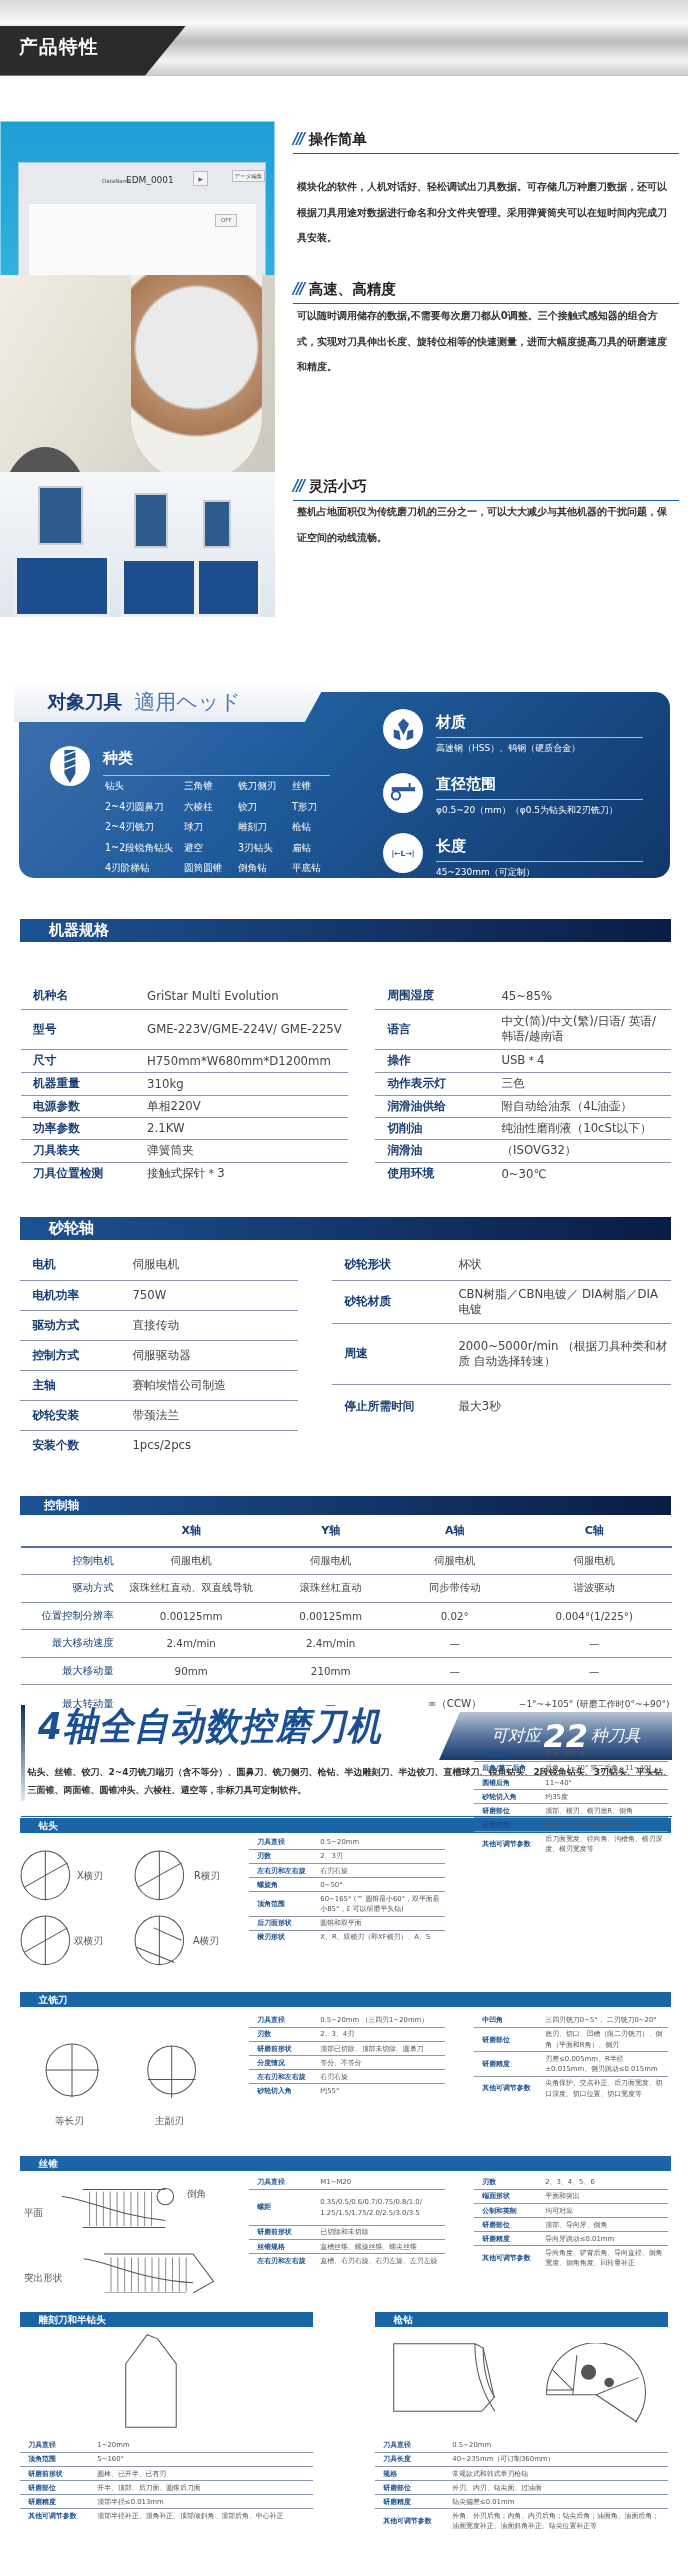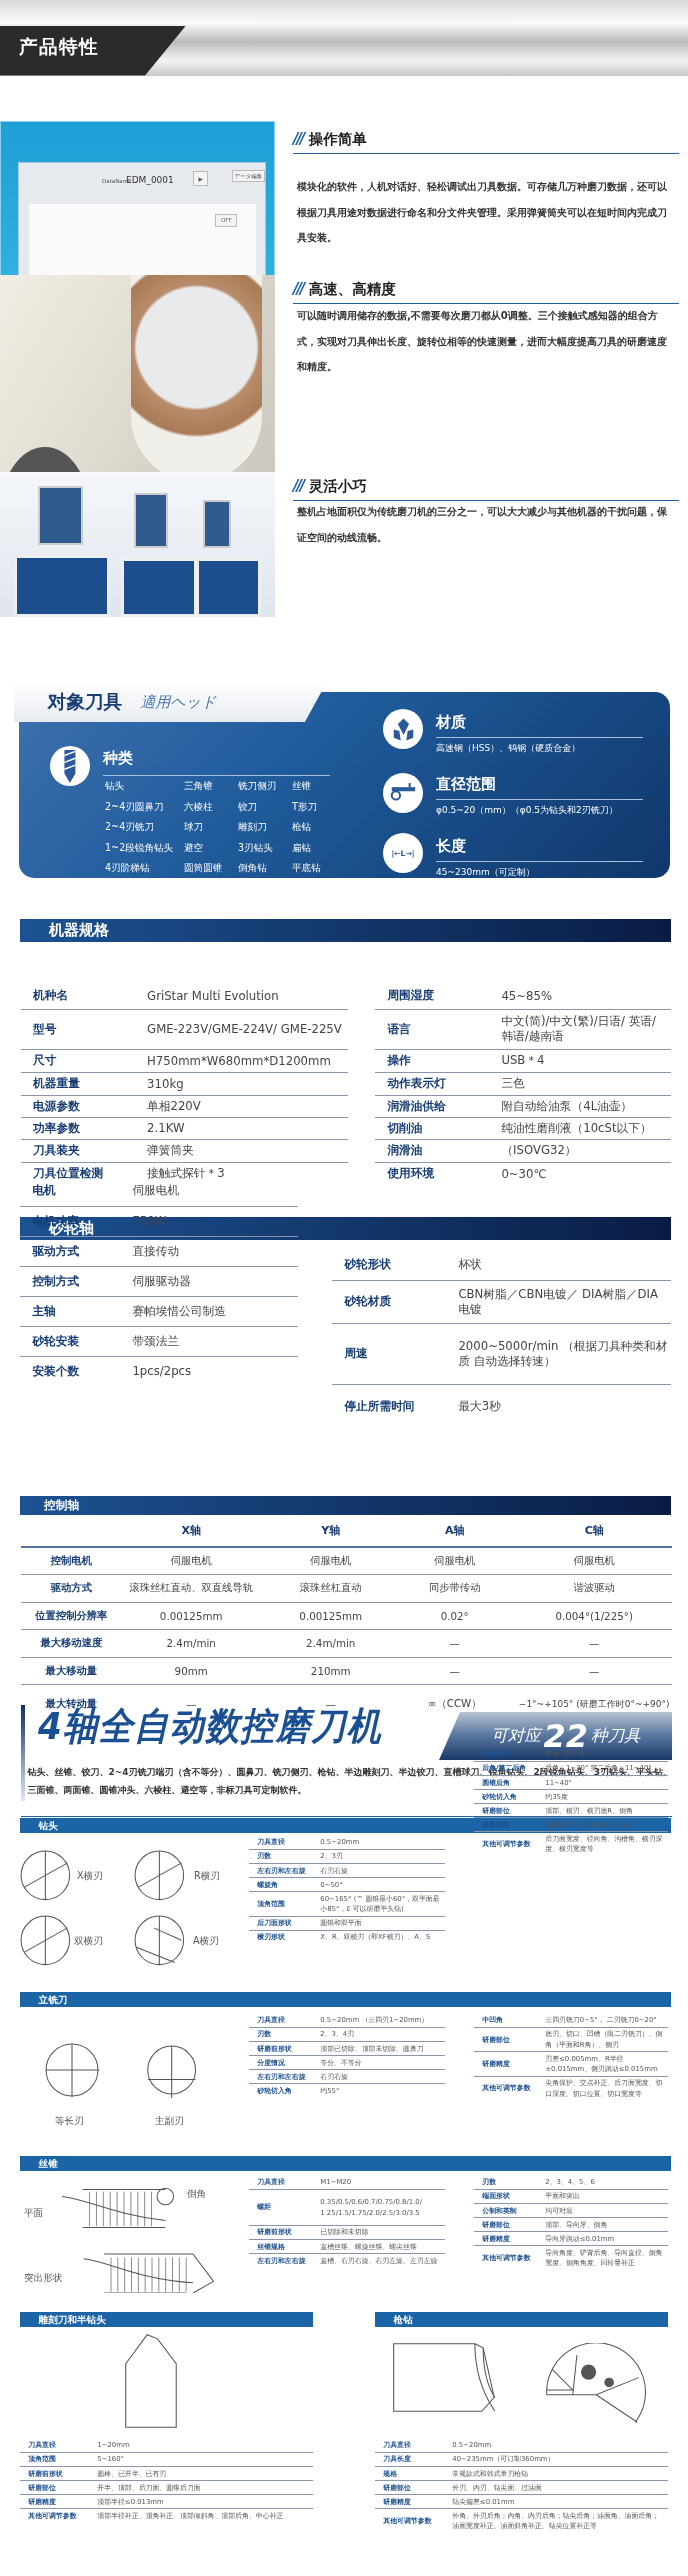--- a/index.html
+++ b/index.html
@@ -17,36 +17,36 @@
 .feat-text{left:297px;width:372px;font-size:10px;line-height:25.5px;color:#333;font-weight:bold}
 
 .scr{background:linear-gradient(180deg,#1e9fd6,#31b2e0 50%,#1f8fcd);border:0.7px solid #8fd0ef}
 .scr-inner{left:17px;top:40px;width:248px;height:244px;background:#e6e9ee;border:1.4px solid #a9c7da}
 .scr-canvas{left:10.3px;top:41px;width:227px;height:179px;background:#fafafa}
 .scr-btn{background:#f4f4f4;border:0.7px solid #bbb;font-size:5.5px;color:#555;display:flex;align-items:center;justify-content:center}
 
 .panel{left:19px;top:692px;width:651px;height:186px;border-radius:15px;background:linear-gradient(135deg,#3e6fae 0%,#1f5c9c 40%,#10376b 100%)}
 .panel-tab{left:13.8px;top:682px;width:313px;height:40px;background:linear-gradient(180deg,#fff,#e7ebf1);clip-path:polygon(0 0,100% 0,93% 100%,0 100%);display:flex;align-items:center;padding-left:34px}
 .panel-tab .t1{font-size:18.6px;font-weight:bold;color:#1a3e73}
-.panel-tab .t2{font-size:15px;font-style:italic;color:#4b78b0;margin-left:18px}
+.panel-tab .t2{font-size:21px;color:#4b78b0;margin-left:12px}
 .circ{width:40px;height:40px;border-radius:50%;background:#fff;display:flex;align-items:center;justify-content:center}
 .ph{color:#fff;font-size:15px;font-weight:bold}
 .pline{height:1.4px;background:#a9bfdc}
 .ptext{color:#fff;font-size:9px}
 .kind-grid{display:grid;grid-template-columns:79px 54px 54px 54px;row-gap:7.6px;color:#fff;font-size:9.6px}
 
 .sec-h{left:20px;width:651px;height:23.4px;background:linear-gradient(90deg,#1c5293 0%,#163f77 35%,#0a1c44 100%);color:#fff;font-size:15px;font-weight:bold;padding-left:29px;line-height:23.4px}
 table{border-collapse:collapse}
 .spec td{border-bottom:1.4px solid #8b95ab;font-size:11.7px;vertical-align:middle;padding:0 4.1px 0 12.4px;color:#444}
 .spec td.k{color:#173d74;font-weight:bold;width:114px}
 .spec2 td{border-bottom:1.4px solid #8b95ab;font-size:11.7px;vertical-align:middle;padding:0 2.8px 0 12.4px;color:#444}
 .spec2 td.k{color:#173d74;font-weight:bold}
 .axis th{font-size:11px;color:#173d74;font-weight:bold;height:32px;border-bottom:2.8px solid #5571a0}
 .axis td{font-size:10.3px;text-align:center;border-bottom:1.4px solid #8b95ab;color:#444;height:27.5px}
-.axis td.k{text-align:center;color:#173d74;font-weight:bold;padding-left:8.3px}
+.axis td.k{text-align:right;color:#173d74;font-weight:normal;padding-left:8.3px}
 
 .big-title{left:38px;top:1701px;font-size:38px;font-style:italic;color:#1b4f93;font-weight:bold;letter-spacing:1.4px;transform:scaleX(0.9);transform-origin:left}
 .banner22{left:439px;top:1712px;width:233px;height:48px;background:linear-gradient(180deg,#b8c3d1 0%,#5f7ca3 45%,#183a6a 100%);clip-path:polygon(9% 0,100% 0,100% 100%,0 100%);color:#fff;display:flex;align-items:center;justify-content:center;font-style:italic;font-size:16.5px;padding-left:20.7px}
 .banner22 b{font-size:32px;margin:0 2.8px}
 .desc22{left:27.5px;top:1763px;width:647px;font-size:9px;line-height:18px;color:#333;font-weight:bold}
 
 .tsec-h{height:15px;background:#1b64a6;color:#fff;font-weight:bold;font-size:9.6px;padding-left:18.6px;line-height:15px}
 .tt td{font-size:6.9px;border-bottom:0.7px solid #8b95ab;color:#555;padding:1.4px 2.8px 1.4px 8.3px;vertical-align:middle;line-height:10.3px}
 .tt td.k{color:#1b4f8f;font-weight:bold;width:63px}
 .lbl{font-size:9.6px;color:#555}
@@ -248,21 +248,21 @@
         <td>（ISOVG32）</td>
       </tr>
   <tr style="height:23px">
         <td class="k" style="border:none">使用环境</td>
         <td style="border:none">0~30℃</td>
       </tr>
 </tbody>
   </table>
 
 <div class="abs sec-h" style="top:1217px">砂轮轴</div>
-<table class="abs spec2" style="left:20px;top:1176px;width:278px">
+<table class="abs spec2" style="left:20px;top:1250px;width:278px">
   <tbody>
       <tr style="height:30px">
         <td class="k" style="width:100px">电机</td>
         <td>伺服电机</td>
       </tr>
   <tr style="height:30px">
         <td class="k">电机功率</td>
         <td>750W</td>
       </tr>
   <tr style="height:30px">

